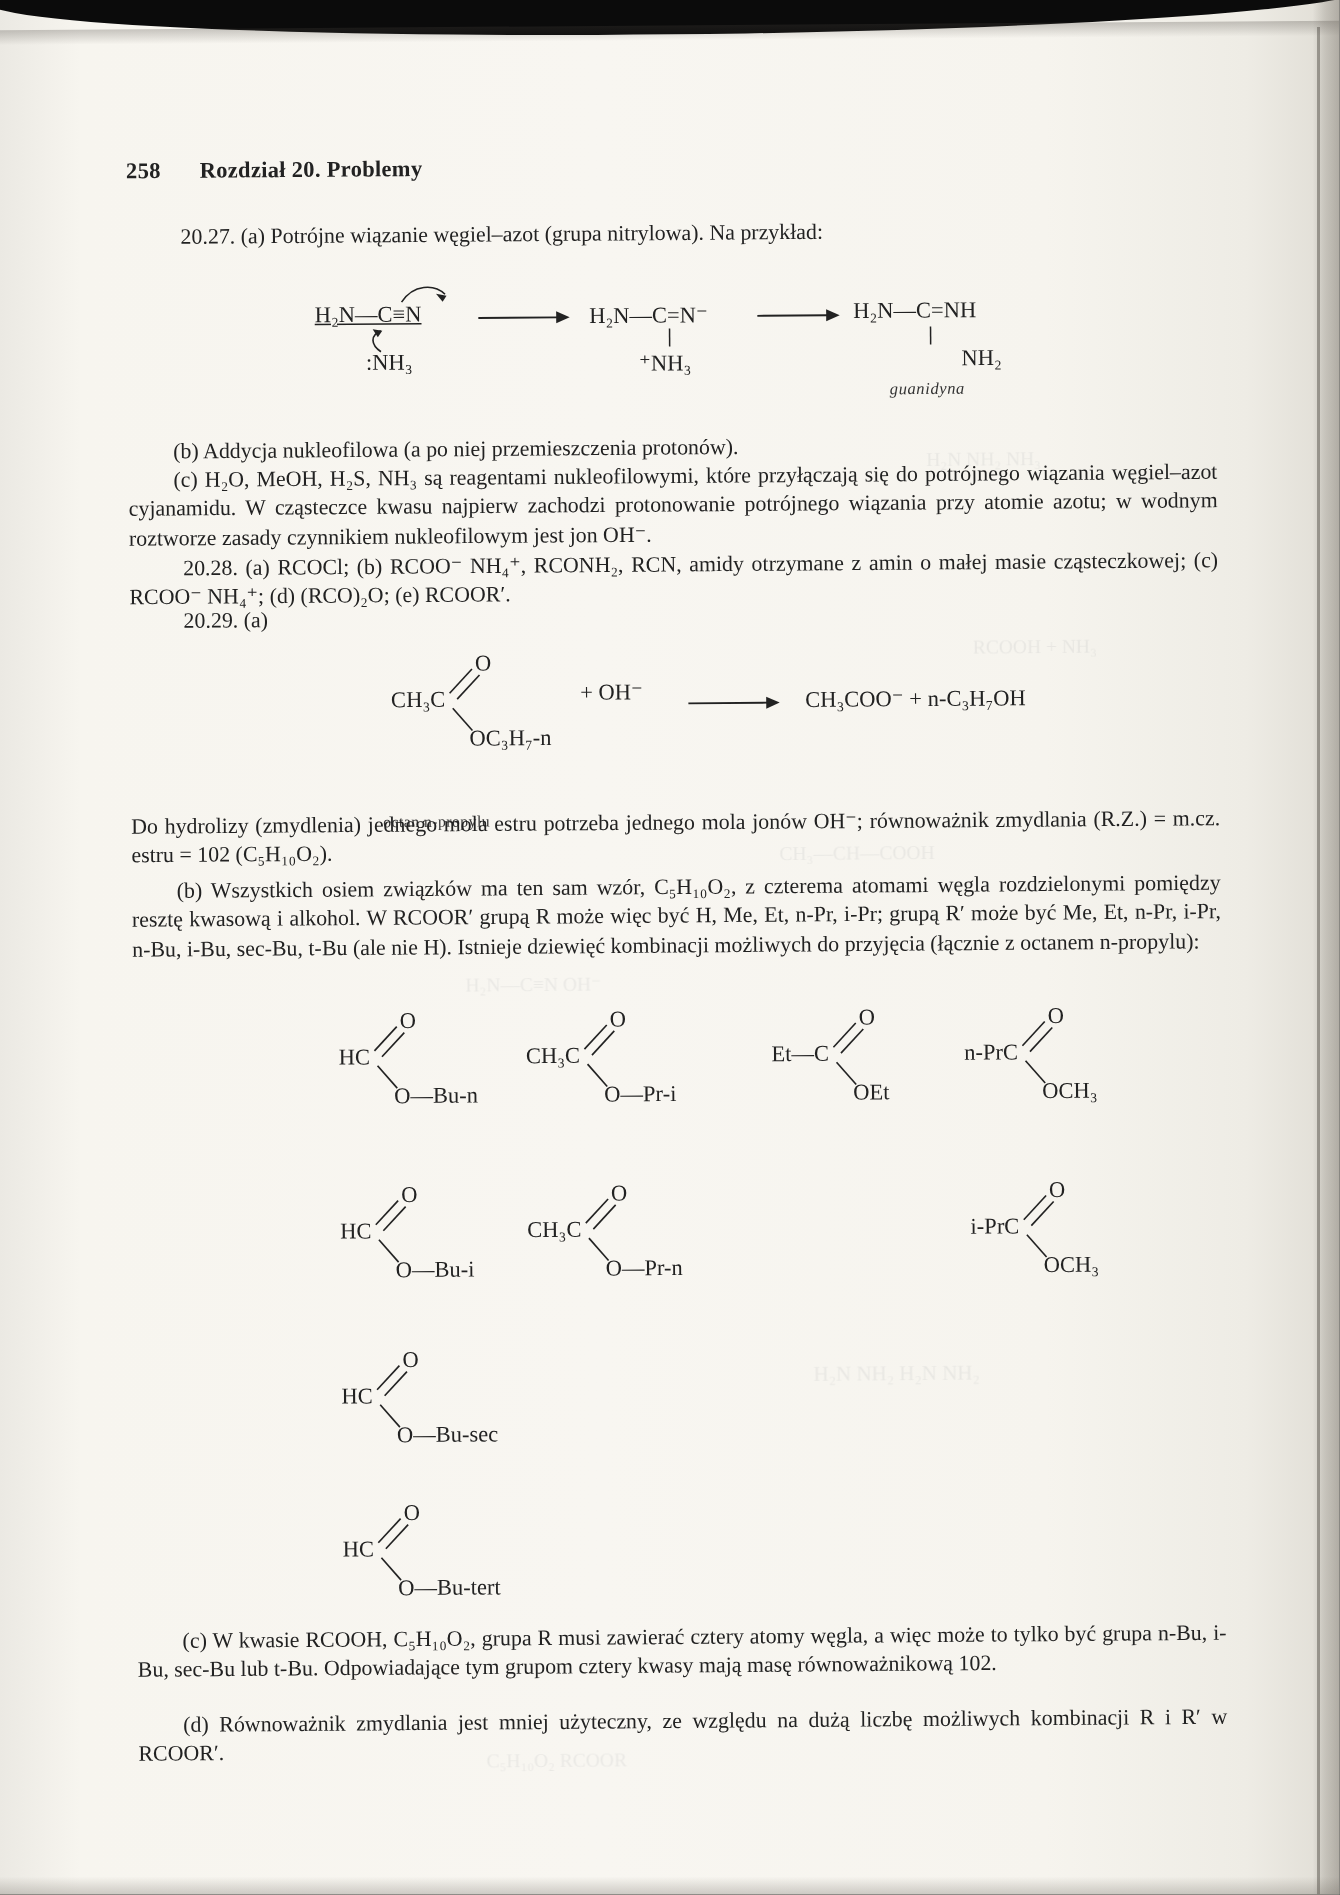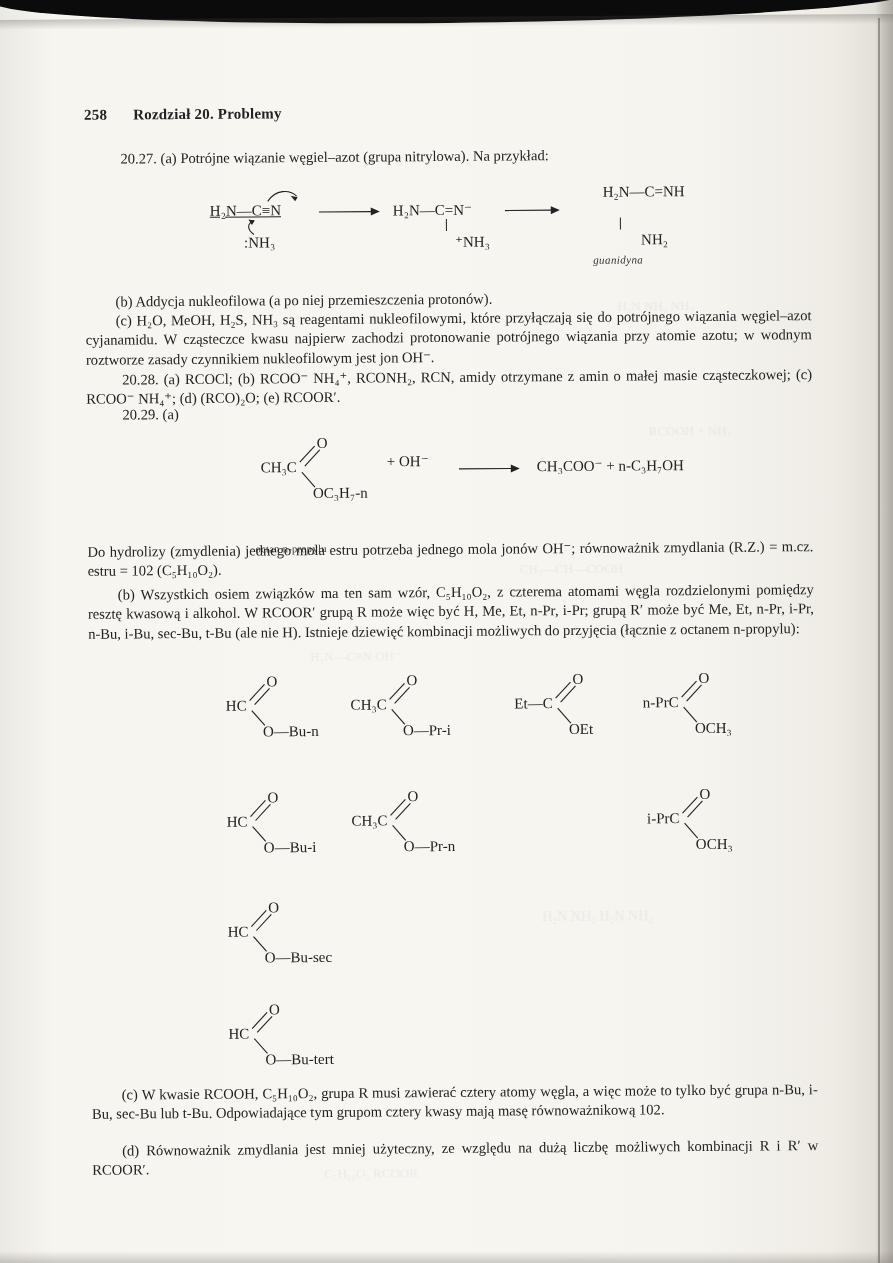--- a/index.html
+++ b/index.html
@@ -89,28 +89,28 @@
         <path class="head" d="M11,3 l-6.4,-1 3.4,5.4 z"></path>
       </svg>
 
       <svg class="rxn-arrow" style="position:absolute; left:322px; top:20px;" width="62" height="12">
         <line x1="0" y1="6" x2="53" y2="6"></line>
         <path d="M61,6 l-9,-4 v8 z"></path>
       </svg>
 
       <span class="sp" style="left:396px; top:16px;">H₂N—C=N⁻</span>
       <div class="vbond" style="left:449px; top:34px;"></div>
-      <span class="sub-label" style="left:458px; top:48px;">⁺NH₃</span>
+      <span class="sub-label" style="left:429px; top:48px;">⁺NH₃</span>
 
       <svg class="rxn-arrow" style="position:absolute; left:508px; top:20px;" width="56" height="12">
         <line x1="0" y1="6" x2="47" y2="6"></line>
         <path d="M55,6 l-9,-4 v8 z"></path>
       </svg>
 
-      <span class="sp" style="left:572px; top:0;margin-left:34px;">H₂N—C=NH</span>
+      <span class="sp" style="left:572px; top:16px;">H₂N—C=NH</span>
       <div class="vbond" style="left:623px; top:34px;"></div>
       <span class="sub-label" style="left:644px; top:48px;">NH₂</span>
       <span class="small-cap" style="left:596px; top:70px;font-style:italic;">guanidyna</span>
     </div>
 
     <div class="para ind30" style="top:290px;">(b) Addycja nukleofilowa (a po niej przemieszczenia protonów).</div>
     <div class="para ind30" style="top:309px;">(c) H₂O, MeOH, H₂S, NH₃ są reagentami nukleofilowymi, które przyłączają się do potrójnego wiązania węgiel–azot cyjanamidu. W cząsteczce kwasu najpierw zachodzi protonowanie potrójnego wiązania przy atomie azotu; w wodnym roztworze zasady czynnikiem nukleofilowym jest jon OH⁻.</div>
 
     <div class="para ind36" style="top:368px;">20.28. (a) RCOCl;   (b) RCOO⁻ NH₄⁺, RCONH₂, RCN, amidy otrzymane z amin o małej masie cząsteczkowej;   (c) RCOO⁻ NH₄⁺;   (d) (RCO)₂O;   (e) RCOOR′.</div>
 

